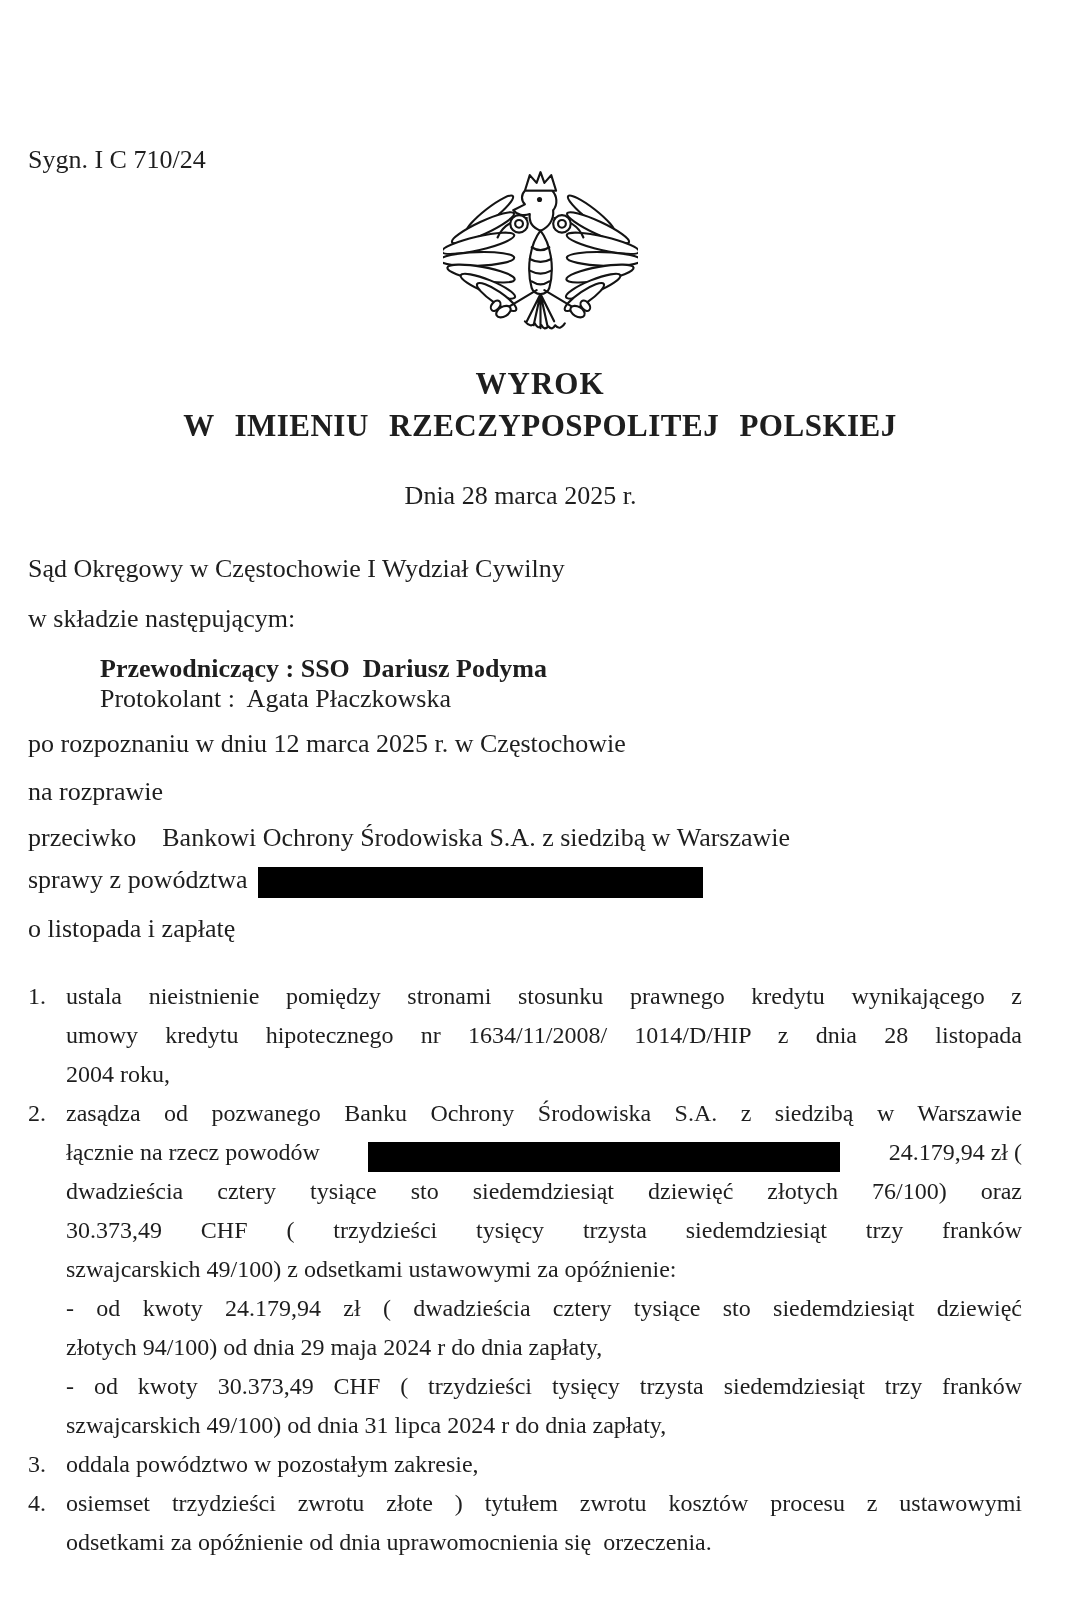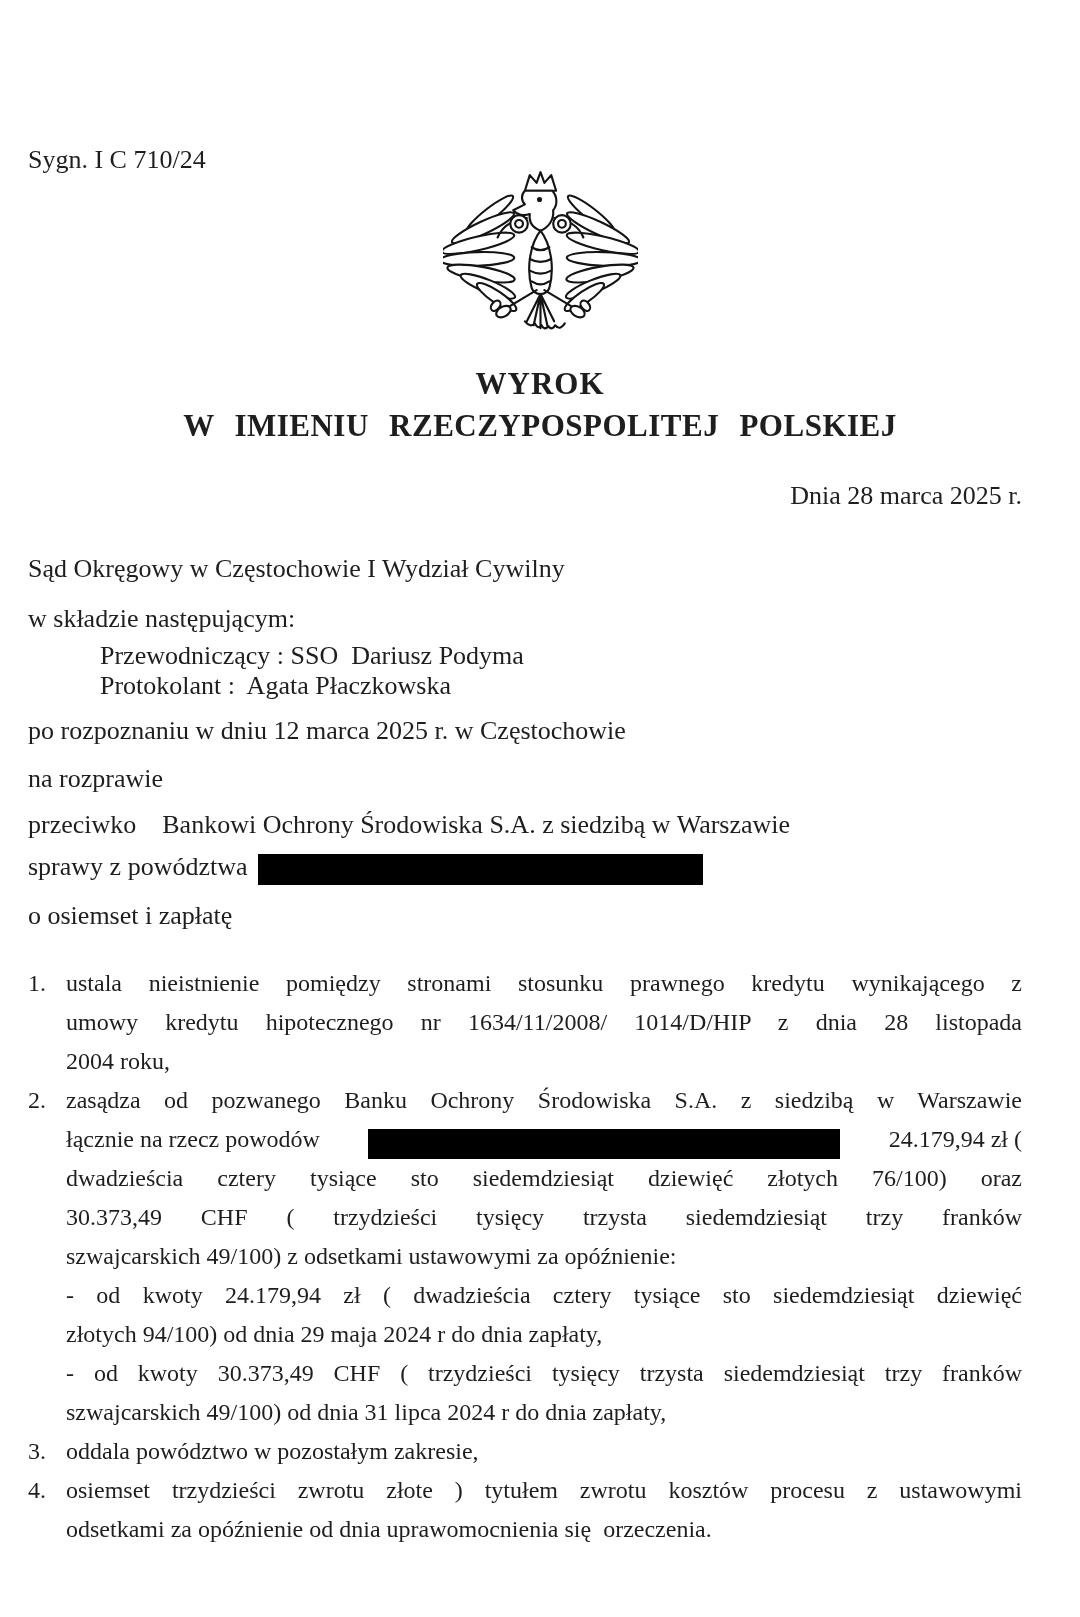--- a/index.html
+++ b/index.html
@@ -26,32 +26,32 @@
     font-size: 31px; font-weight: bold; line-height: 34px;
     letter-spacing: 1px;
   }
   .title2 {
     text-align: center; margin-top: 8px;
     font-size: 31px; font-weight: bold; line-height: 34px;
     letter-spacing: 0.5px; word-spacing: 12px;
   }
 
   .date-line {
-    text-align: right; margin: 38px 58px 0 0;
+    text-align: center; margin: 38px 58px 0 0;
     font-size: 26px; line-height: 30px; padding-left: 19px;
   }
 
   .hblock { margin: 0 58px 0 28px; }
   .hline {
     font-size: 26px; line-height: 30px;
     white-space: pre-wrap;
   }
   .hl-court      { margin-top: 43px; }
   .hl-comp      { margin-top: 20px; }
-  .hl-judge     { margin-top: 7px; margin-left: 72px; }
+  .hl-judge     { margin-top: 20px; margin-left: 72px; font-weight: bold; }
   .hl-clerk     { margin-left: 72px; }
   .hl-hearing   { margin-top: 15px; }
   .hl-type      { margin-top: 18px; }
   .hl-plaintiff { margin-top: 12px; height: 34px; }
   .hl-defendant { margin-top: 16px; }
   .hl-subject   { margin-top: 15px; }
 
   .redaction {
     display: inline-block;
     background: #000000;
@@ -126,21 +126,21 @@
 
   <div class="hblock">
     <div class="hline hl-court">Sąd Okręgowy w Częstochowie I Wydział Cywilny</div>
     <div class="hline hl-comp">w składzie następującym:</div>
     <div class="hline hl-judge">Przewodniczący : SSO  Dariusz Podyma</div>
     <div class="hline hl-clerk">Protokolant :  Agata Płaczkowska</div>
     <div class="hline hl-hearing">po rozpoznaniu w dniu 12 marca 2025 r. w Częstochowie</div>
     <div class="hline hl-type">na rozprawie</div>
     <div class="hline hl-defendant">przeciwko    Bankowi Ochrony Środowiska S.A. z siedzibą w Warszawie</div>
     <div class="hline hl-plaintiff"><span>sprawy z powództwa</span><span class="redaction bar1"></span></div>
-    <div class="hline hl-subject">o osiemset i zapłatę</div>
+    <div class="hline hl-subject">o listopada i zapłatę</div>
   </div>
 
   <div class="ruling">
 
     <div class="ritem">
       <div class="rnum">1.</div>
       <div class="rbody">
         <div class="rline j">ustala nieistnienie pomiędzy stronami stosunku prawnego kredytu wynikającego z</div>
         <div class="rline j">umowy kredytu hipotecznego nr 1634/11/2008/ 1014/D/HIP z dnia 28 listopada</div>
         <div class="rline">2004 roku,</div>

